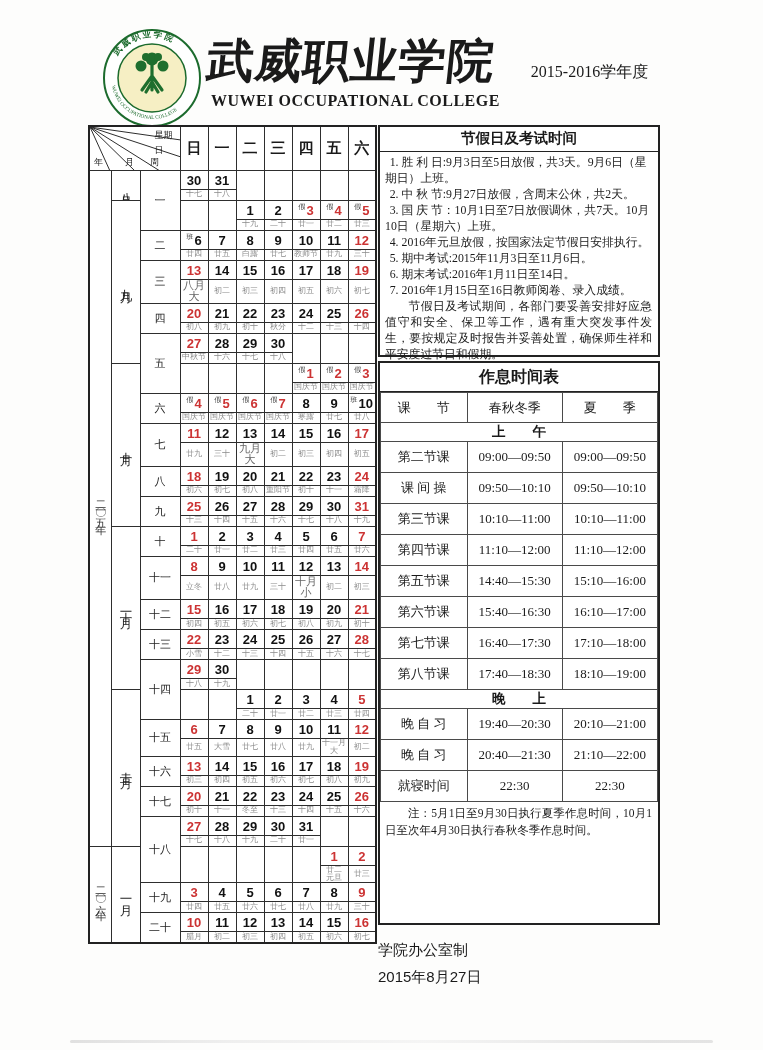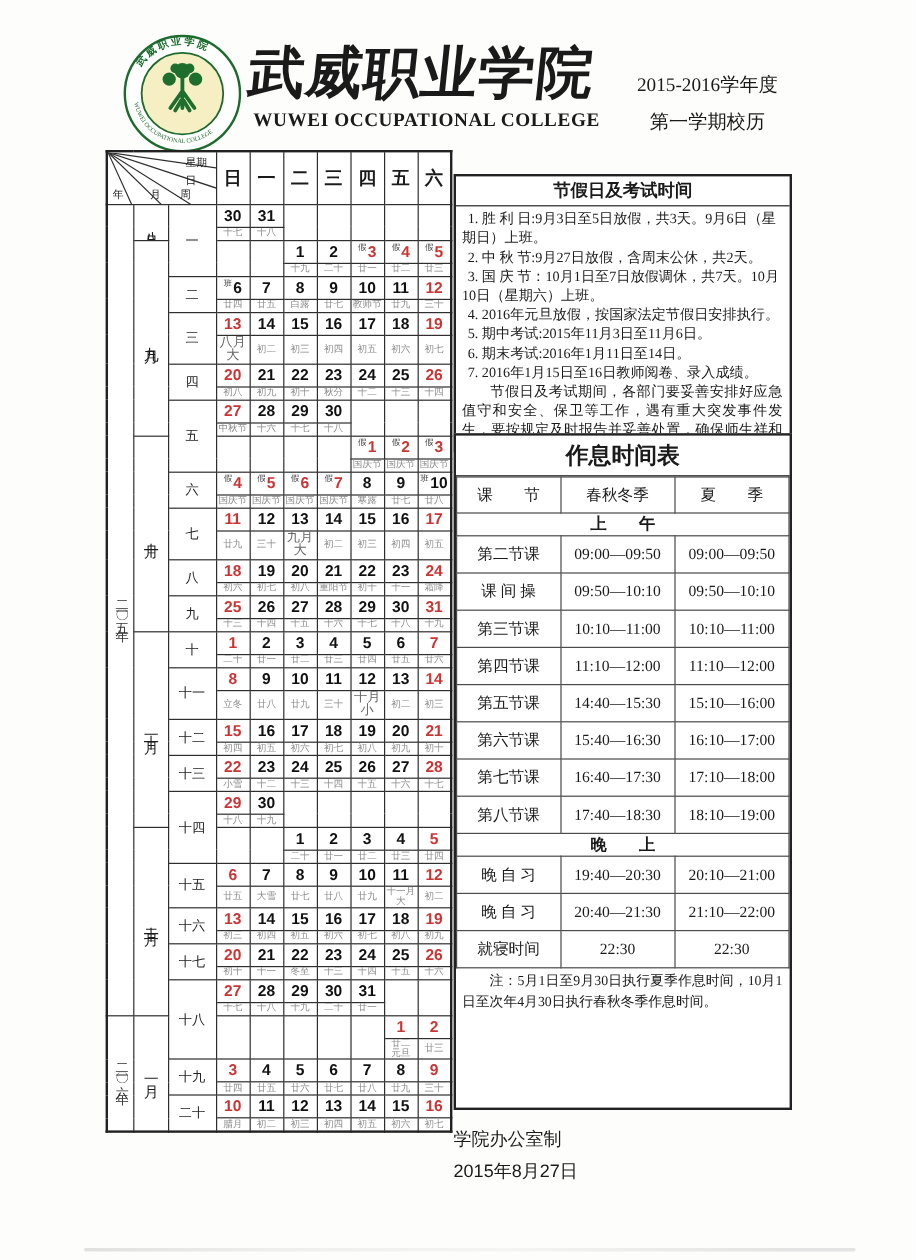--- a/index.html
+++ b/index.html
@@ -33,30 +33,30 @@
   td.corner{position:relative;}
   .corner svg{position:absolute;left:0;top:0;}
   .corner span{position:absolute;font-size:9px;color:#222;}
   .c-xingqi{right:7px;top:2px;}
   .c-ri{right:16px;top:17px;}
   .c-nian{left:4px;bottom:1px;}
   .c-yue{left:35px;bottom:1px;}
   .c-zhou{left:60px;bottom:1px;}
 
   
-  .notice-box{position:absolute;left:378px;top:125px;width:282px;height:232px;border:2px solid #222;box-sizing:border-box;background:#fff;margin-top:20px;}
+  .notice-box{position:absolute;left:378px;top:125px;width:282px;height:232px;border:2px solid #222;box-sizing:border-box;background:#fff;}
   .notice-title{text-align:center;font-weight:bold;font-size:14.5px;padding:2px 0 3px;border-bottom:1.5px solid #222;}
   .notice-body{padding:2px 6px 0 5px;font-size:11.8px;line-height:1.36;}
   .notice-body p{margin:0;}
   .notice-item{text-indent:.4em;}
   .notice-para{text-indent:2em;text-align:justify;}
 
   
   .schedule-box{position:absolute;left:378px;top:361px;width:282px;height:564px;border:2px solid #222;box-sizing:border-box;background:#fff;display:flex;flex-direction:column;}
-  .schedule-title{text-align:center;font-weight:bold;font-size:19px;padding:4px 0 3px;border-bottom:1.5px solid #222;}
+  .schedule-title{text-align:center;font-weight:bold;font-size:16px;padding:4px 0 3px;border-bottom:1.5px solid #222;}
   table.schedule{width:100%;border-collapse:collapse;}
   .schedule td{border:1px solid #4a4a4a;text-align:center;font-size:13px;padding:0;}
   .schedule tr.sched-head{height:30px;}
   .schedule tr.sec-row{height:16px;}
   .schedule tr.sec-row td{font-weight:bold;font-size:13.5px;}
   .schedule tr.data-row{height:31px;}
   .schedule-note{padding:3px 6px 0 5px;font-size:11.5px;line-height:1.5;text-indent:2em;text-align:justify;}
 
   
   .footer{position:absolute;left:378px;top:936px;width:282px;text-align:left;font-size:15px;line-height:1.8;font-family:"Liberation Sans",sans-serif;}
@@ -88,21 +88,20 @@
         <circle cx="61" cy="38" r="5.5" fill="#1e6e2e"></circle>
         <circle cx="44" cy="29" r="4" fill="#1e6e2e"></circle>
         <circle cx="56" cy="29" r="4" fill="#1e6e2e"></circle>
         <path d="M50,36 v26 M50,48 L40,62 M50,48 L60,62 M50,54 L44,64 M50,54 L56,64" stroke="#1e6e2e" stroke-width="3.2" fill="none" stroke-linecap="round"></path>
       </g>
     </svg>
     <div class="cal-name">武威职业学院</div>
     <div class="college-en">WUWEI OCCUPATIONAL COLLEGE</div>
     <div class="semester">
       <div>2015-2016学年度</div>
-      <div>第一学期校历</div>
     </div>
   </div>
 
   <table class="cal">
     <colgroup>
       <col style="width:22px">
         <col style="width:29px">
         <col style="width:40px">
       <col style="width:28px">
         <col style="width:28px">

